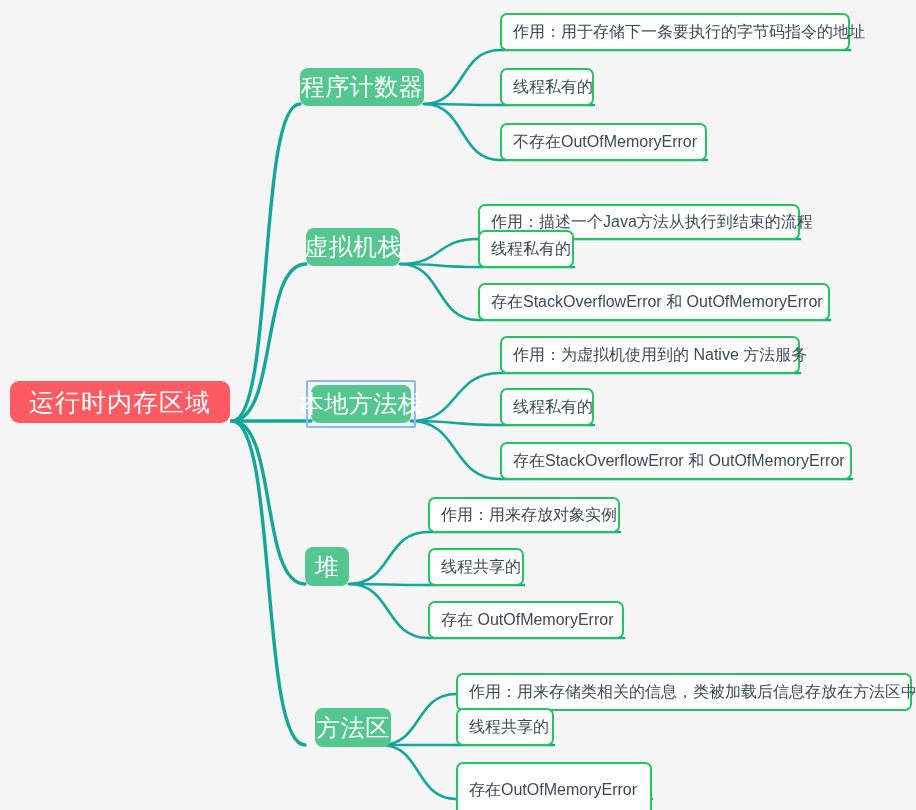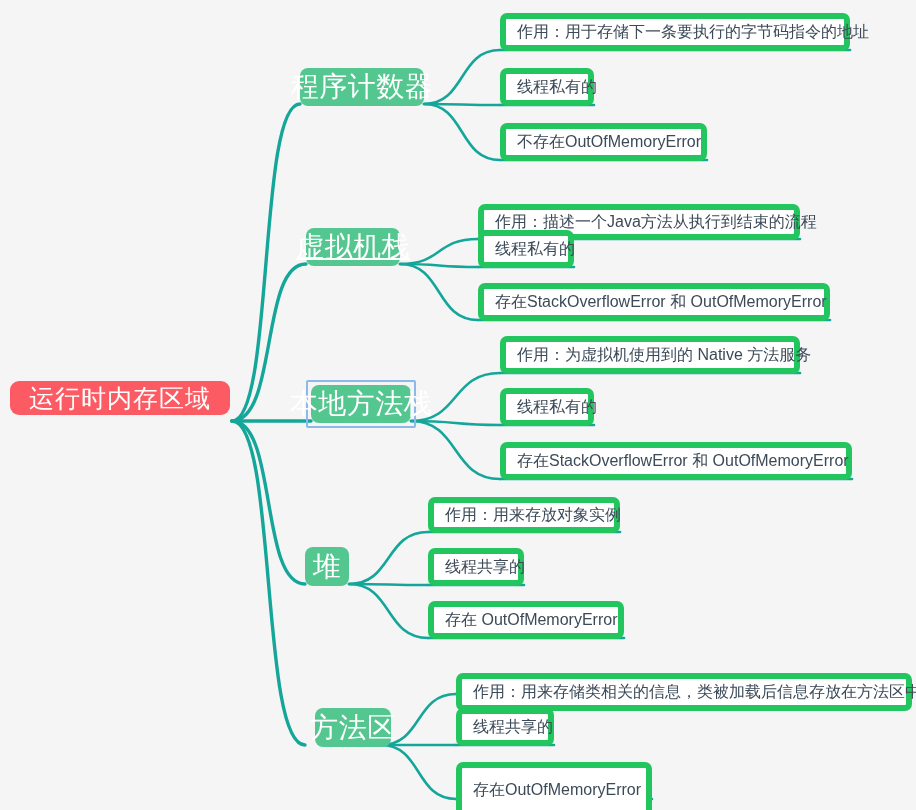--- a/index.html
+++ b/index.html
@@ -27,35 +27,35 @@
   .root .node-text{font-size:25px;letter-spacing:1px;line-height:1;}
 
   
   .branch{
     background:#54c68f;
     border-radius:8px;
     color:#ffffff;
     padding:0 12px;
     justify-content:center;
   }
-  .branch .node-text{font-size:28px;letter-spacing:.5px;line-height:1;}
+  .branch .node-text{font-size:24px;letter-spacing:.5px;line-height:1;}
 
   
   .sel-ring{
     position:absolute;
     border:2px solid #8cb8ec;
     background:transparent;
     border-radius:2px;
     box-sizing:border-box;
   }
 
   
   .leaf{
     background:#ffffff;
-    border:6px solid #22c55e;
+    border:2px solid #22c55e;
     border-radius:7px;
     color:#374151;
     padding:0 11px;
     justify-content:flex-start;
   }
   .leaf .node-text{font-size:16px;line-height:1;color:#3c4a58;}
 </style>
 </head>
 <body>
 
@@ -95,36 +95,36 @@
         <path d="M381,745 C422.25,745 414.75,694 456,694" stroke-width="2.6"></path>
         <path d="M456,694 L912,694" stroke-width="2.6"></path>
         <path d="M381,745 C422.25,745 414.75,745 456,745" stroke-width="2.6"></path>
         <path d="M456,745 L554,745" stroke-width="2.6"></path>
         <path d="M381,745 C422.25,745 414.75,799 456,799" stroke-width="2.6"></path>
         <path d="M456,799 L652,799" stroke-width="2.6"></path>
       </g>
   </svg>
 
   <div id="node-layer">
-      <div class="node root" style="left: 10px; top: 381px; width: 220px; height: 34px;">
+      <div class="node root" style="left: 10px; top: 381px; width: 220px; height: 42px;">
         <span class="node-text">运行时内存区域</span>
       </div>
       <div class="node branch" style="left: 300px; top: 68px; width: 124px; height: 38px;">
         <span class="node-text">程序计数器</span>
       </div>
       <div class="node leaf" style="left: 500px; top: 13px; width: 350px; height: 38px;">
         <span class="node-text">作用：用于存储下一条要执行的字节码指令的地址</span>
       </div>
       <div class="node leaf" style="left: 500px; top: 68px; width: 94px; height: 38px;">
         <span class="node-text">线程私有的</span>
       </div>
       <div class="node leaf" style="left: 500px; top: 123px; width: 207px; height: 38px;">
         <span class="node-text">不存在OutOfMemoryError</span>
       </div>
-      <div class="node branch" style="left: 306px; top: 228px; width: 94px; height: 38px; text-decoration: underline;">
+      <div class="node branch" style="left: 306px; top: 228px; width: 94px; height: 38px;">
         <span class="node-text">虚拟机栈</span>
       </div>
       <div class="node leaf" style="left: 478px; top: 204px; width: 322px; height: 36px;">
         <span class="node-text">作用：描述一个Java方法从执行到结束的流程</span>
       </div>
       <div class="node leaf" style="left: 478px; top: 230px; width: 96px; height: 38px;">
         <span class="node-text">线程私有的</span>
       </div>
       <div class="node leaf" style="left: 478px; top: 283px; width: 352px; height: 38px;">
         <span class="node-text">存在StackOverflowError 和 OutOfMemoryError</span>

